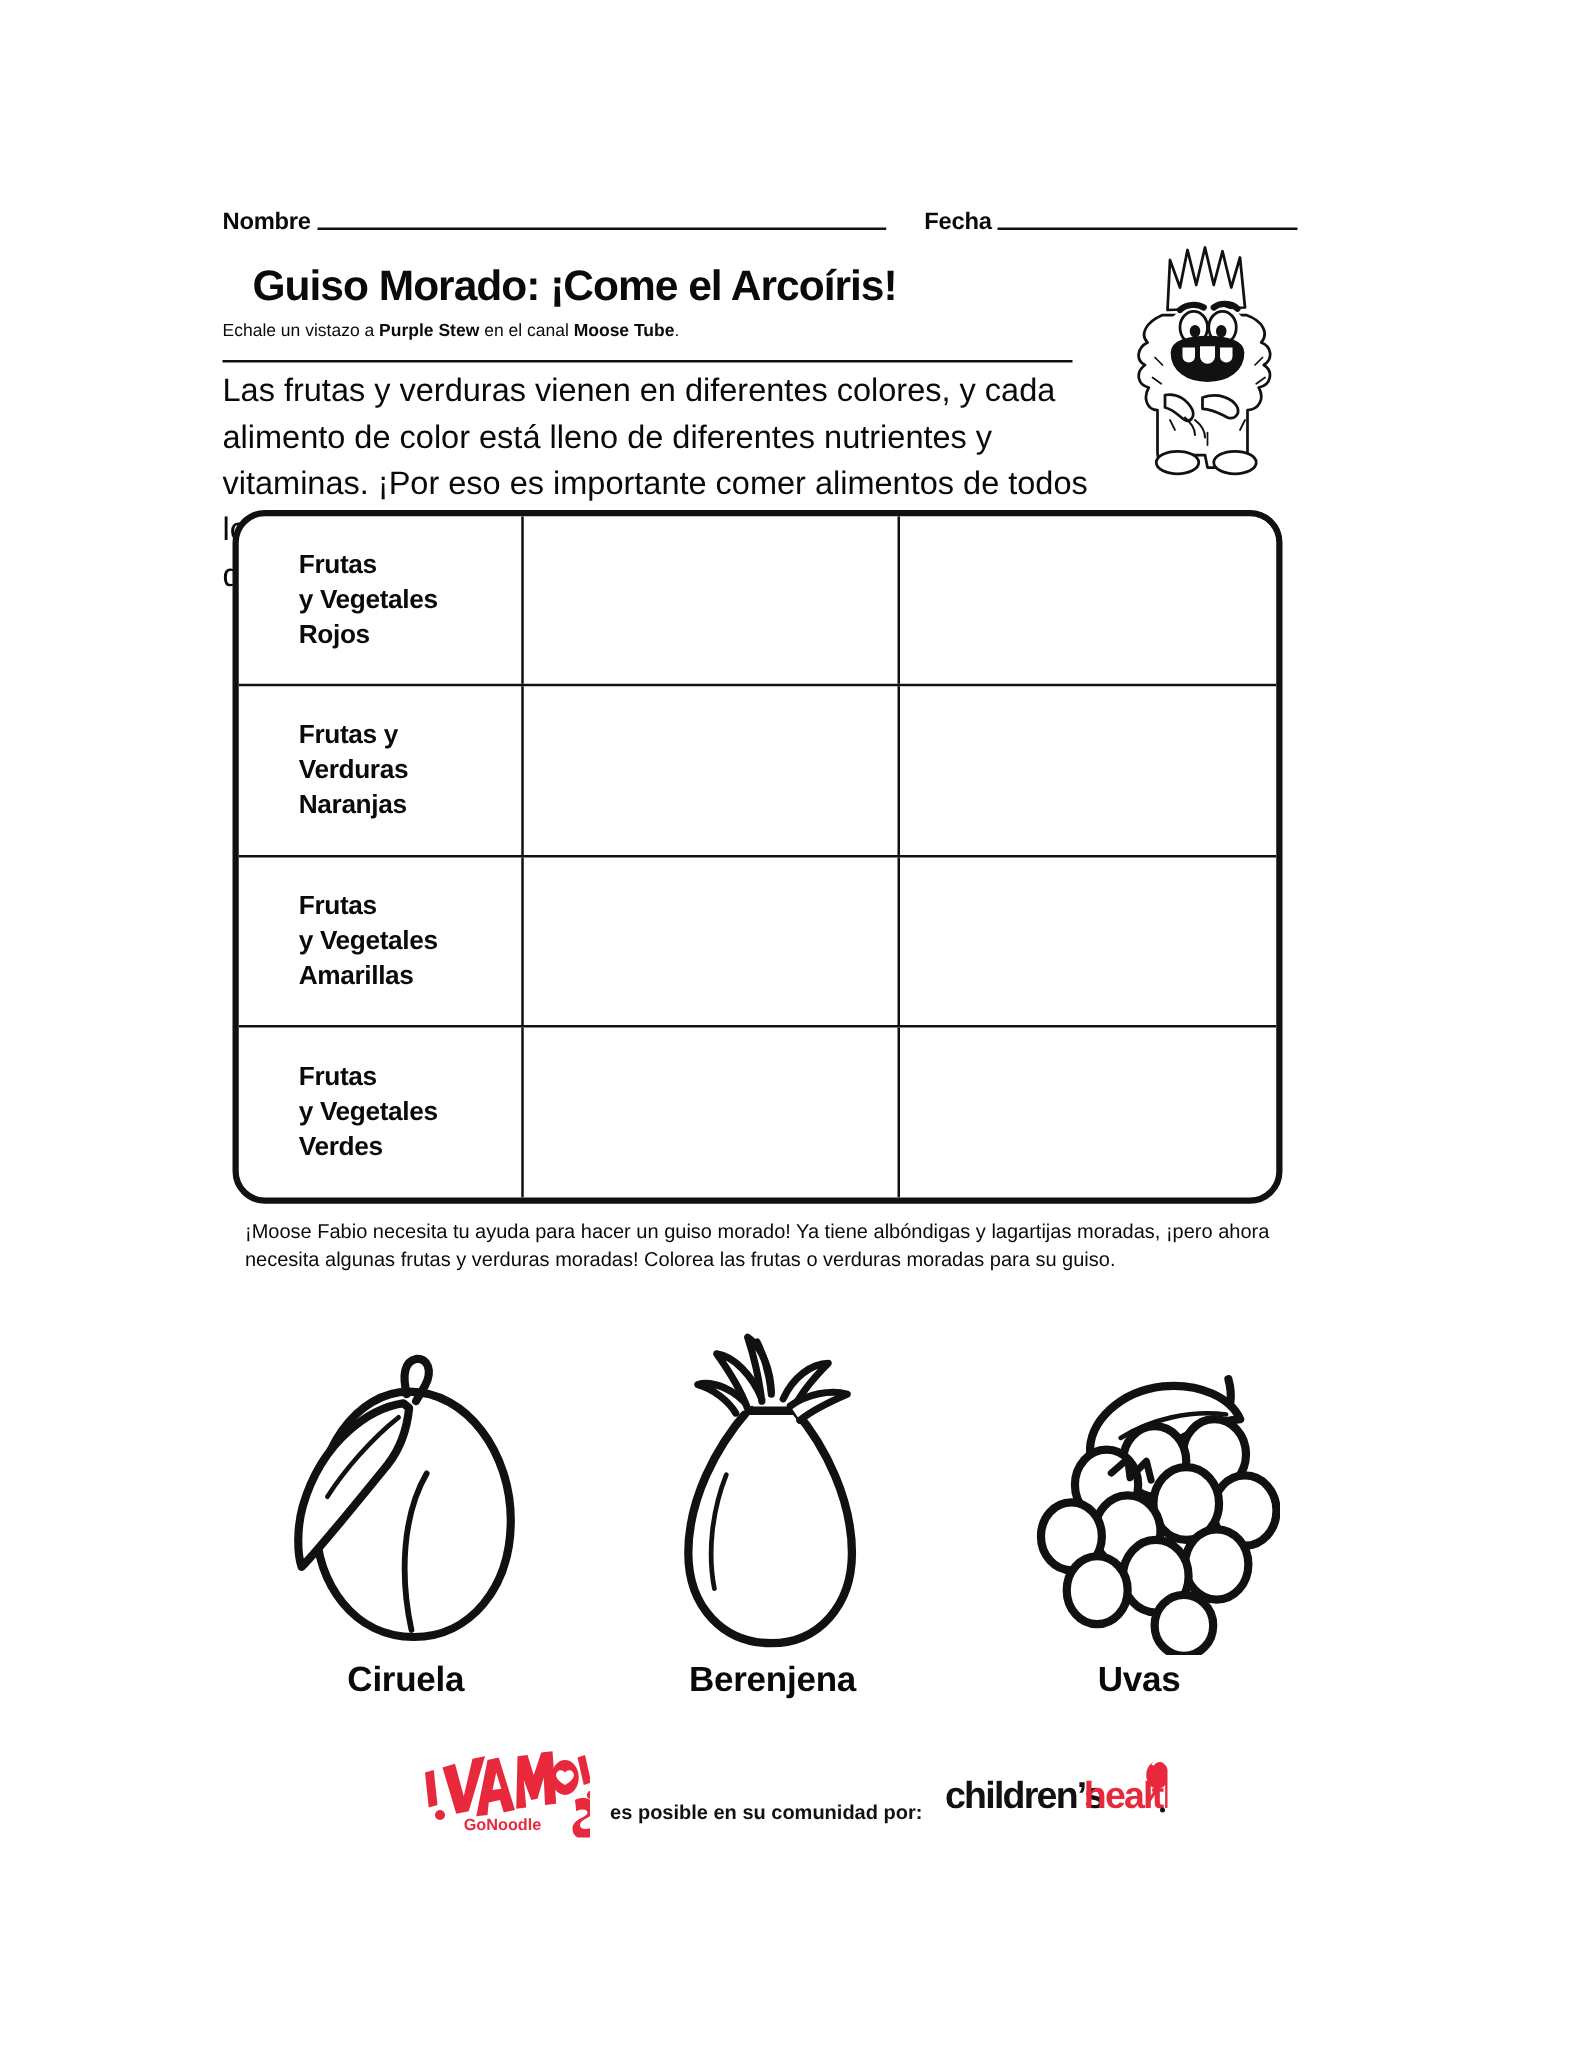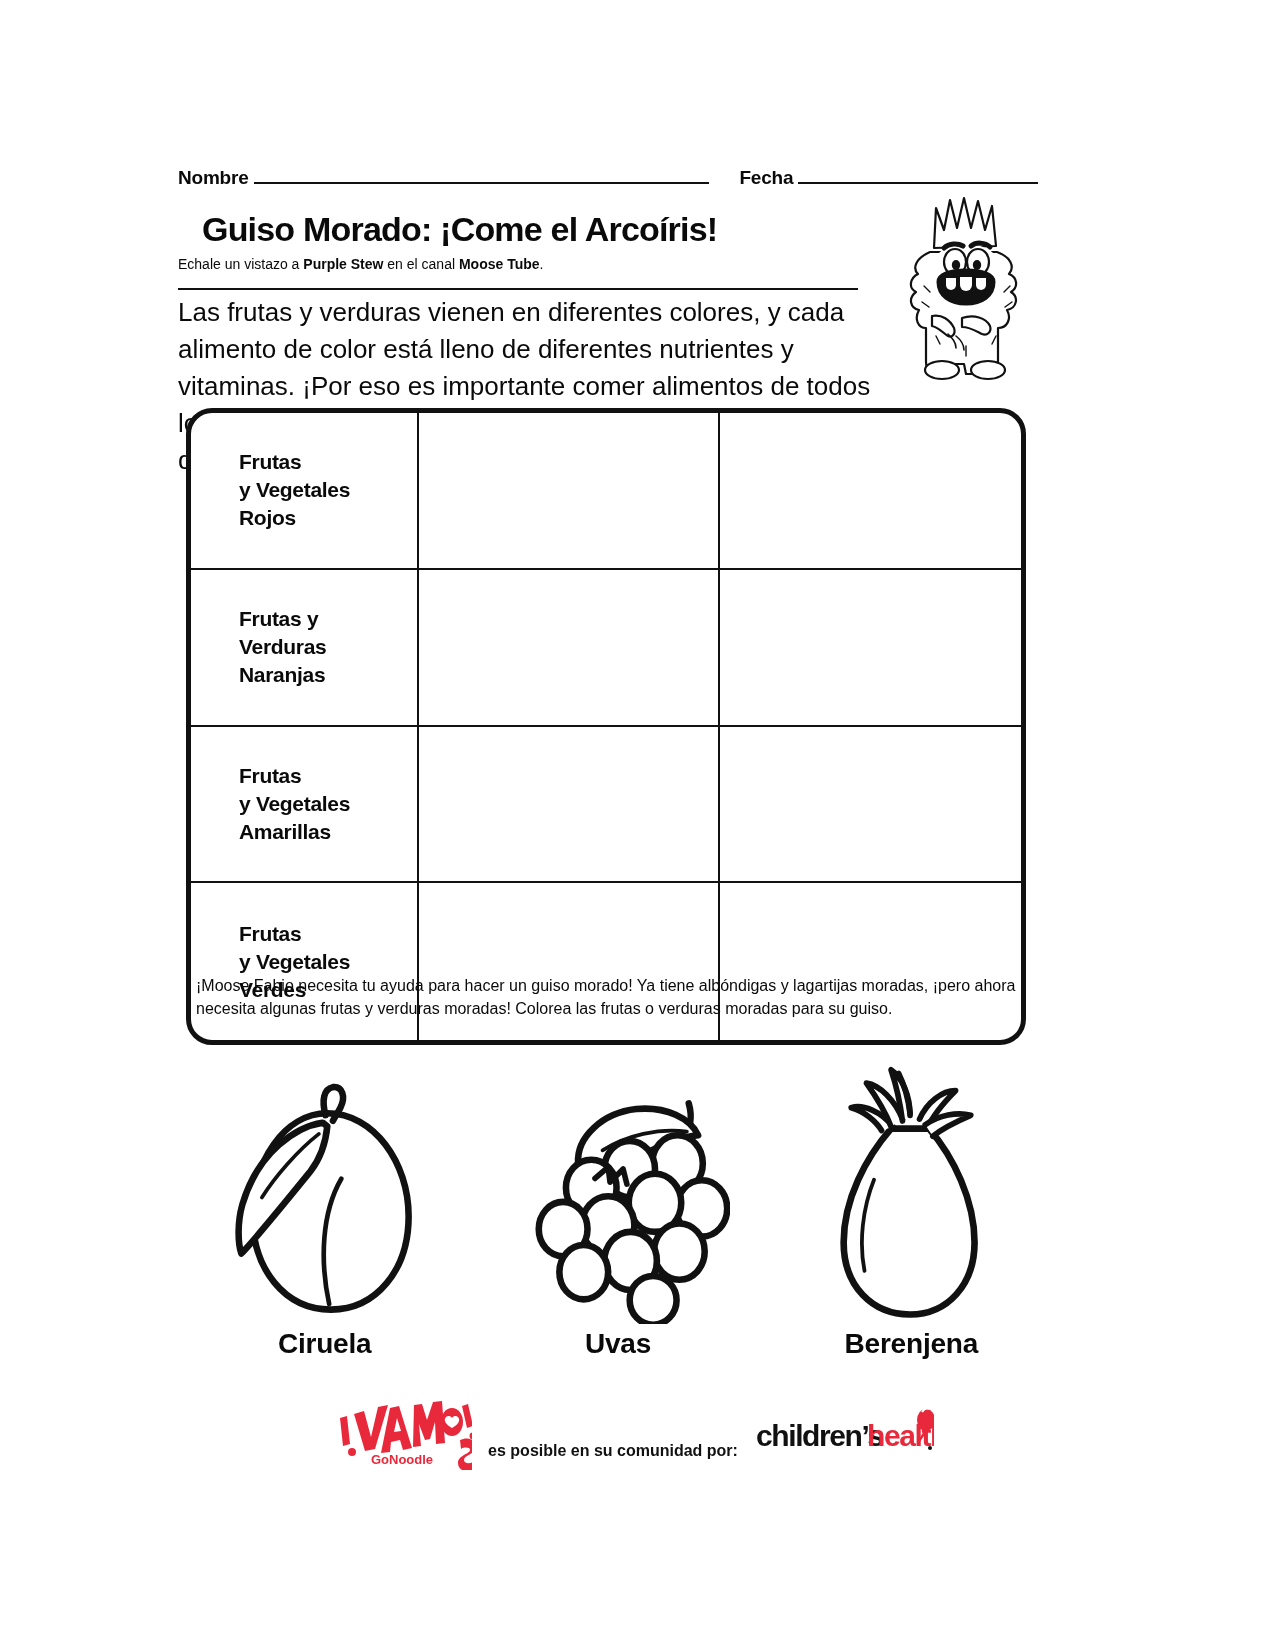--- a/index.html
+++ b/index.html
@@ -98,21 +98,21 @@
     width: 160px;
     height: 200px;
   }
 
   
   .tablewrap {
     position: absolute;
     left: 186px;
     top: 408px;
     width: 840px;
-    height: 637px;
+    height: 555px;
     border: 5px solid #111;
     border-radius: 26px;
     box-sizing: border-box;
     overflow: hidden;
     background: #fff;
   }
   .trow {
     display: flex;
     height: 25%;
     box-sizing: border-box;
@@ -321,70 +321,70 @@
           <path d="M113 52 C86 56 44 82 27 140 C22 158 22 180 26 192
                    C40 178 74 136 100 104 C110 91 116 76 118 56 Z" fill="#fff"></path>
           <path d="M109 64 C86 82 62 110 48 132" stroke-width="4"></path>
         </svg>
       </div>
       <div class="produce-name">Ciruela</div>
     </div>
 
     <div class="produce-item">
       <div class="produce-art">
-        <svg viewBox="0 0 240 262" width="225" height="248" fill="none" stroke="#111" stroke-width="7" stroke-linecap="round" stroke-linejoin="round">
-
-          <path d="M196 28 C200 42 198 56 190 66" stroke-width="7"></path>
-
-          <path d="M78 92 C76 64 104 38 140 34 C172 31 198 44 206 62
-                   C186 64 160 74 140 88 C120 102 98 104 78 92 Z" fill="#fff"></path>
-          <path d="M104 78 C130 62 164 54 194 58" stroke-width="4"></path>
-
-          <ellipse cx="184" cy="92" rx="27" ry="30" fill="#fff"></ellipse>
-          <ellipse cx="133" cy="98" rx="27" ry="30" fill="#fff"></ellipse>
-          <ellipse cx="92" cy="118" rx="27" ry="30" fill="#fff"></ellipse>
-
-          <ellipse cx="210" cy="140" rx="27" ry="30" fill="#fff"></ellipse>
-          <ellipse cx="160" cy="134" rx="28" ry="31" fill="#fff"></ellipse>
-          <ellipse cx="110" cy="158" rx="28" ry="31" fill="#fff"></ellipse>
-          <ellipse cx="62" cy="162" rx="26" ry="29" fill="#fff"></ellipse>
-
-          <ellipse cx="186" cy="186" rx="27" ry="30" fill="#fff"></ellipse>
-          <ellipse cx="134" cy="196" rx="28" ry="31" fill="#fff"></ellipse>
-          <ellipse cx="84" cy="208" rx="26" ry="29" fill="#fff"></ellipse>
-
-          <ellipse cx="158" cy="238" rx="25" ry="26" fill="#fff"></ellipse>
-
-          <path d="M96 108 l14 -12 l2 16 l14 -14 l4 16" stroke-width="6"></path>
-        </svg>
-      </div>
-      <div class="produce-name">Uvas</div>
-    </div>
-
-    <div class="produce-item">
-      <div class="produce-art">
         <svg viewBox="0 0 210 272" width="200" height="258" fill="none" stroke="#111" stroke-width="7" stroke-linecap="round" stroke-linejoin="round">
 
           <path d="M84 66 C58 96 34 140 34 186 C34 232 64 262 104 262
                    C144 262 172 230 172 186 C172 142 150 96 124 66 Z" fill="#fff"></path>
 
           <path d="M86 64 C74 48 54 40 42 44 C56 48 68 58 74 68" fill="#fff" stroke-width="6"></path>
           <path d="M96 56 C88 36 72 20 58 18 C68 32 78 48 84 64" fill="#fff" stroke-width="6"></path>
           <path d="M104 52 C104 32 96 12 84 4 C90 22 94 42 96 58" fill="#fff" stroke-width="6"></path>
           <path d="M114 56 C122 38 138 26 152 26 C140 38 128 52 122 66" fill="#fff" stroke-width="6"></path>
           <path d="M120 62 C134 52 154 48 168 52 C154 58 138 66 128 74" fill="#fff" stroke-width="6"></path>
 
           <path d="M104 50 C102 34 98 20 92 8" stroke-width="6"></path>
 
           <path d="M66 120 C54 150 50 186 56 216" stroke-width="4"></path>
         </svg>
       </div>
       <div class="produce-name">Berenjena</div>
     </div>
 
+    <div class="produce-item">
+      <div class="produce-art">
+        <svg viewBox="0 0 240 262" width="225" height="248" fill="none" stroke="#111" stroke-width="7" stroke-linecap="round" stroke-linejoin="round">
+
+          <path d="M196 28 C200 42 198 56 190 66" stroke-width="7"></path>
+
+          <path d="M78 92 C76 64 104 38 140 34 C172 31 198 44 206 62
+                   C186 64 160 74 140 88 C120 102 98 104 78 92 Z" fill="#fff"></path>
+          <path d="M104 78 C130 62 164 54 194 58" stroke-width="4"></path>
+
+          <ellipse cx="184" cy="92" rx="27" ry="30" fill="#fff"></ellipse>
+          <ellipse cx="133" cy="98" rx="27" ry="30" fill="#fff"></ellipse>
+          <ellipse cx="92" cy="118" rx="27" ry="30" fill="#fff"></ellipse>
+
+          <ellipse cx="210" cy="140" rx="27" ry="30" fill="#fff"></ellipse>
+          <ellipse cx="160" cy="134" rx="28" ry="31" fill="#fff"></ellipse>
+          <ellipse cx="110" cy="158" rx="28" ry="31" fill="#fff"></ellipse>
+          <ellipse cx="62" cy="162" rx="26" ry="29" fill="#fff"></ellipse>
+
+          <ellipse cx="186" cy="186" rx="27" ry="30" fill="#fff"></ellipse>
+          <ellipse cx="134" cy="196" rx="28" ry="31" fill="#fff"></ellipse>
+          <ellipse cx="84" cy="208" rx="26" ry="29" fill="#fff"></ellipse>
+
+          <ellipse cx="158" cy="238" rx="25" ry="26" fill="#fff"></ellipse>
+
+          <path d="M96 108 l14 -12 l2 16 l14 -14 l4 16" stroke-width="6"></path>
+        </svg>
+      </div>
+      <div class="produce-name">Uvas</div>
+    </div>
+
   </div>
 
   <div class="footer">
 
     <div class="vamos-logo">
       <svg viewBox="0 0 140 70" width="140" height="70">
         <g fill="#E8293C">
 
           <path d="M8 18 l7 -2 l3 28 l-7 2 Z"></path>
           <circle cx="20" cy="52" r="4"></circle>

